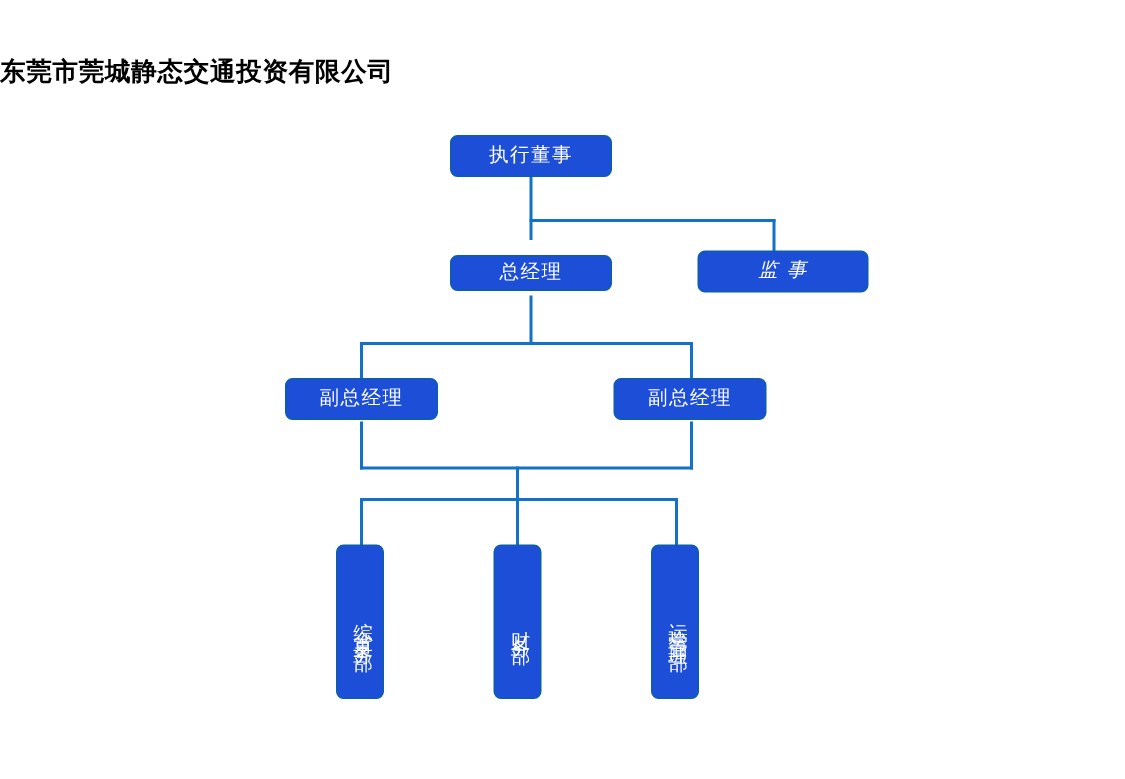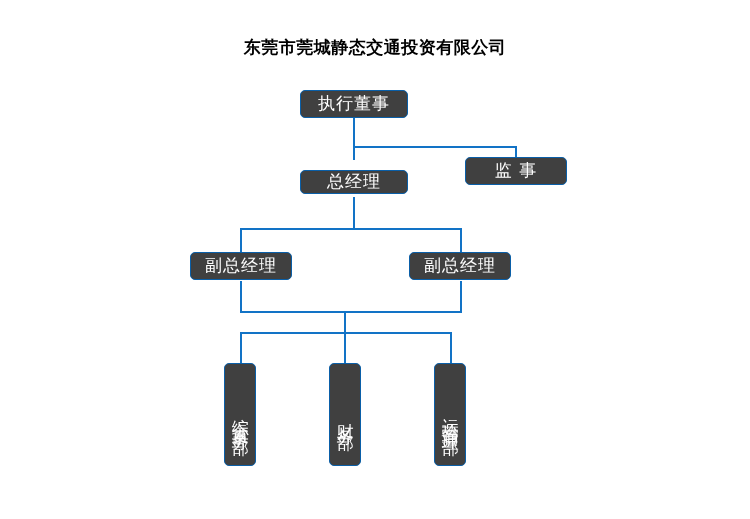--- a/index.html
+++ b/index.html
@@ -15,38 +15,37 @@
     width: 750px;
     height: 519px;
     background: #ffffff;
     overflow: hidden;
   }
   #chart-title {
     position: absolute;
     left: 0;
     top: 36px;
     width: 750px;
-    text-align: center;
     font-size: 17px;
     font-weight: bold;
     color: #000000;
     letter-spacing: 0.5px;
     font-family: "DejaVu Sans", "Liberation Sans", sans-serif;
   }
   .node {
     position: absolute;
     box-sizing: border-box;
-    background: #404040;
+    background: #1d4ed8;
     border: 1.5px solid #0A5FA8;
     border-radius: 5px;
     color: #ffffff;
     display: flex;
     align-items: center;
     justify-content: center;
-    font-size: 17px;
+    font-size: 13px;
     font-family: "DejaVu Sans", "Liberation Sans", sans-serif;
     line-height: 1.15;
     z-index: 2;
   }
   .node-h {
     letter-spacing: 1px;
   }
   .node-v {
     writing-mode: vertical-rl;
     text-orientation: upright;
@@ -88,21 +87,21 @@
 
   <div class="conn conn-h" style="left:240px; top:332px; width:212px;"></div>
   <div class="conn conn-v" style="left:240px; top:332px; height:32px;"></div>
   <div class="conn conn-v" style="left:344px; top:332px; height:32px;"></div>
   <div class="conn conn-v" style="left:450px; top:332px; height:32px;"></div>
 
   <div class="node node-h" style="left:300px; top:90px; width:108px; height:28px;">执行董事</div>
 
   <div class="node node-h" style="left:300px; top:170px; width:108px; height:24px;">总经理</div>
 
-  <div class="node node-h" style="left:465px; top:157px; width:102px; height:28px;">监 事</div>
+  <div class="node node-h" style="left:465px; top:167px; width:114px; height:28px;font-style:italic;">监 事</div>
 
   <div class="node node-h" style="left:190px; top:252px; width:102px; height:28px;">副总经理</div>
 
   <div class="node node-h" style="left:409px; top:252px; width:102px; height:28px;">副总经理</div>
 
   <div class="node node-v" style="left:224px; top:363px; width:32px; height:103px;">综合事务部</div>
 
   <div class="node node-v" style="left:329px; top:363px; width:32px; height:103px;">财务部</div>
 
   <div class="node node-v" style="left:434px; top:363px; width:32px; height:103px;">运营管理部</div>

